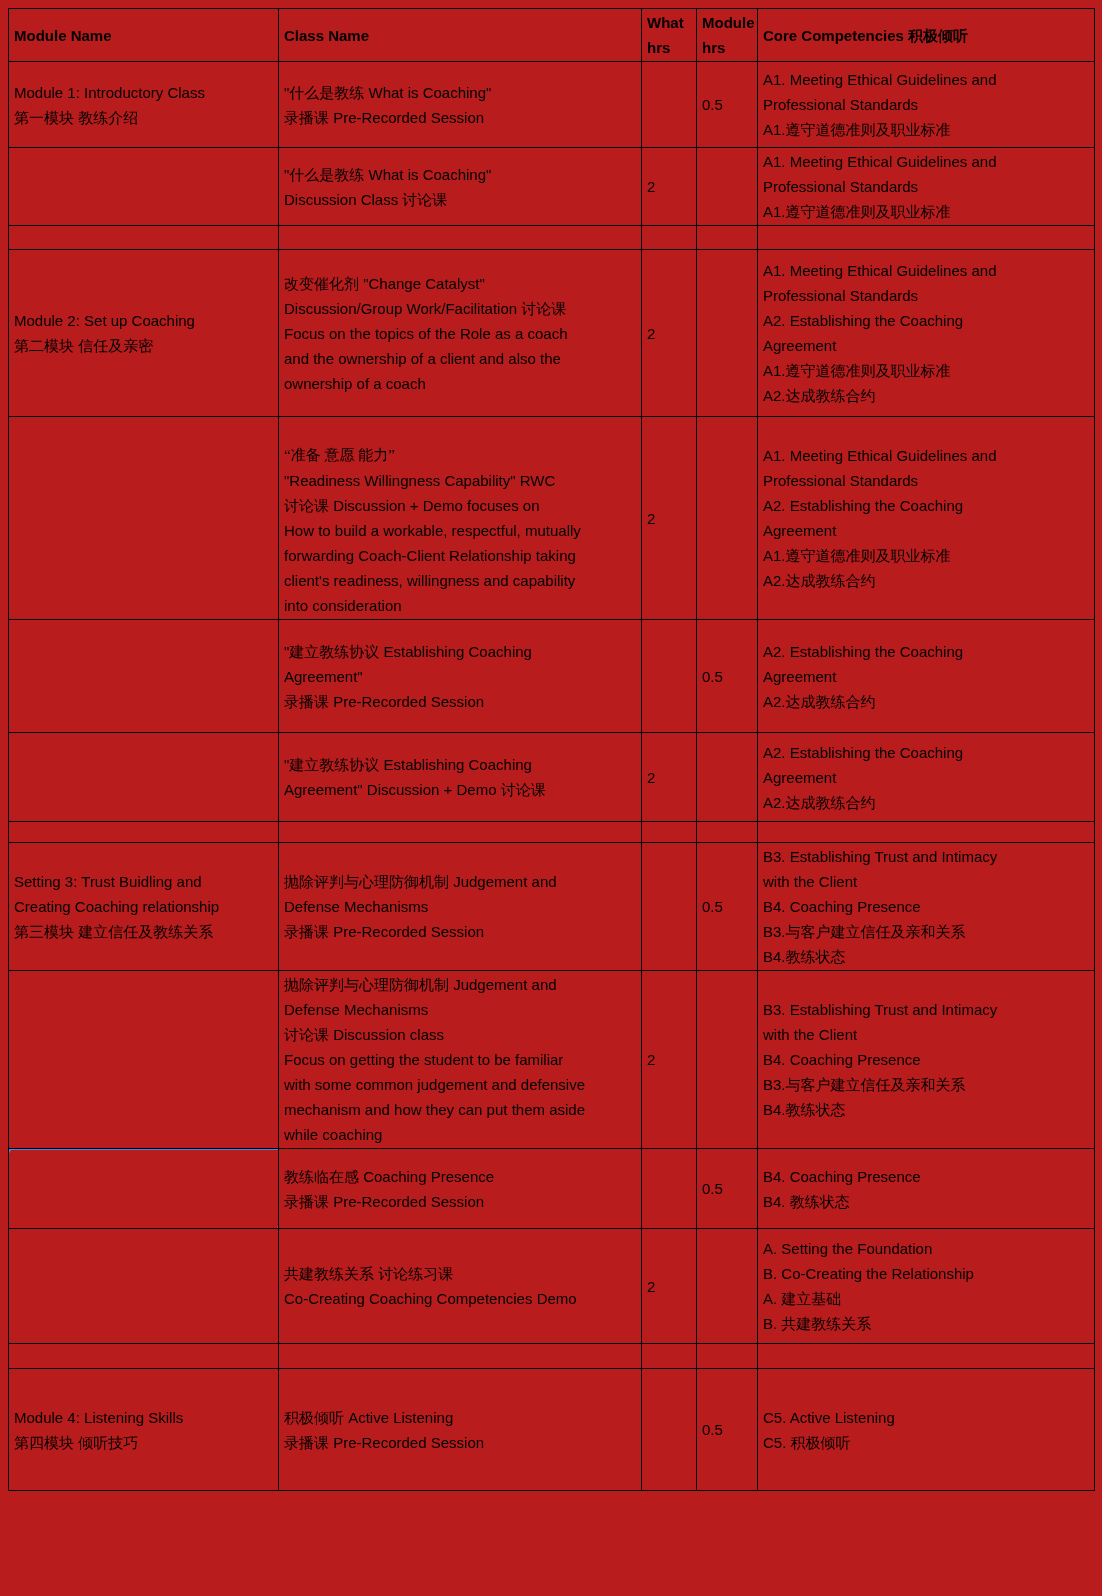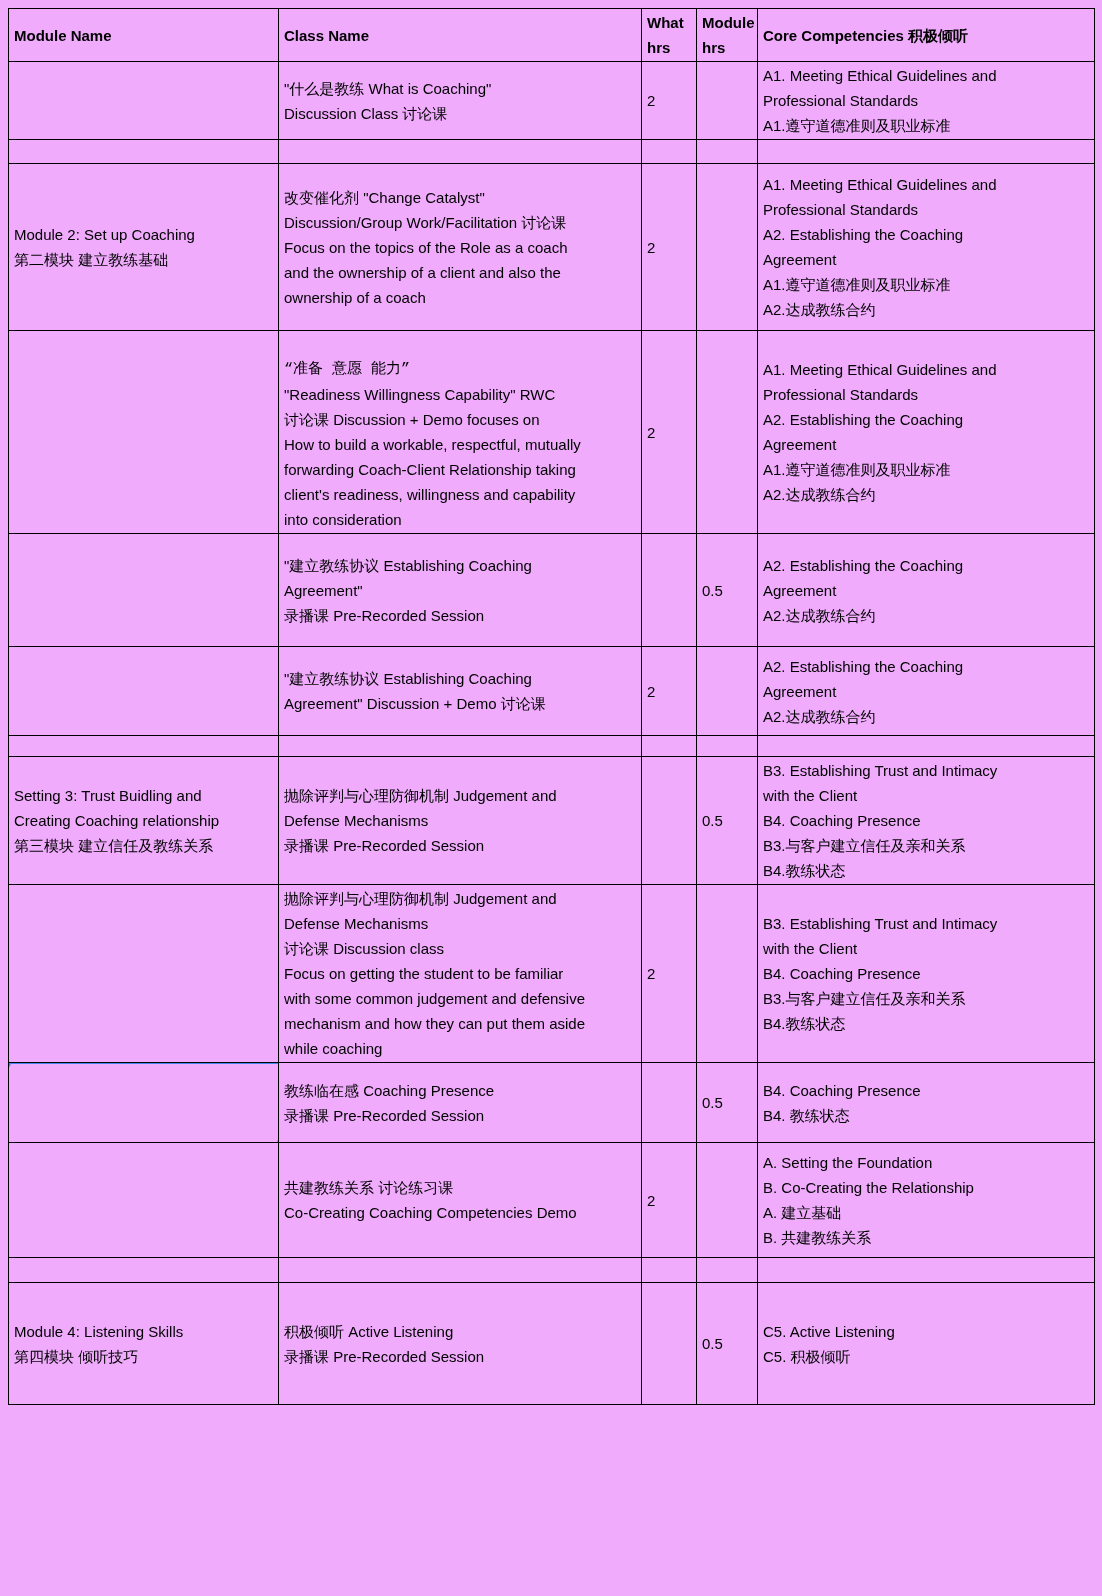--- a/index.html
+++ b/index.html
@@ -1,31 +1,31 @@
 <!DOCTYPE html>
 <html><head>
 <meta charset="utf-8">
 <style>
   html,body{margin:0;padding:0;background:#ffffff;}
-  #screen{position:relative;width:1102px;height:1596px;background:#f0abfc;overflow:hidden;
+  #screen{position:relative;width:1102px;height:1596px;background:#b91c1c;overflow:hidden;
           font-family:"Liberation Sans","DejaVu Sans",sans-serif;color:#000;}
   table.grid{position:absolute;left:8px;top:8px;width:1086px;border-collapse:collapse;table-layout:fixed;}
   table.grid td,table.grid th{border:1px solid #000;padding:1px 5px;vertical-align:middle;
           font-size:15px;line-height:25px;font-weight:normal;text-align:left;
           white-space:pre-line;overflow:hidden;}
   th{font-weight:bold !important;}
   .c-module{width:270px;}
   .c-class{width:363px;}
   .c-sync{width:55px;}
   .c-async{width:61px;}
   .c-comp{width:337px;}
   td.hours{text-align:center;white-space:normal;}
   th.hours{text-align:center;line-height:20px;white-space:pre-line;vertical-align:middle;}
   td.comp{line-height:24px;}
-  .serif-line{font-family:Liberation Mono, monospace;display:block;}
+  .serif-line{font-family:Liberation Serif, serif;display:block;}
   .sel-cell{position:relative;}
   .selection-box{position:absolute;left:-7px;right:-8px;top:-2px;bottom:-3px;
           border:3px solid #4285f4;pointer-events:auto;z-index:5;}
   .sel-handle{position:absolute;width:11px;height:11px;border-radius:50%;
           background:#ffffff;border:2.5px solid #4285f4;box-sizing:content-box;}
   .sel-handle.tl{left:-9px;top:-9px;}
   .sel-handle.br{right:-9px;bottom:-9px;}
 </style>
 </head>
 <body>
@@ -43,20 +43,31 @@
         <tr style="height:47px">
       <th>Module Name</th>
       <th>Class Name</th>
       <th class="hours">What
 hrs</th>
       <th class="hours">Module
 hrs</th>
       <th>Core Competencies 积极倾听</th>
     </tr>
 
+    <tr style="height:86px">
+      <td>Module 1: Introductory Class
+第一模块 教练介绍</td>
+      <td>"什么是教练 What is Coaching"
+录播课 Pre-Recorded Session</td>
+      <td class="hours"></td>
+      <td class="hours">0.5</td>
+      <td class="comp">A1. Meeting Ethical Guidelines and
+Professional Standards
+A1.遵守道德准则及职业标准</td>
+    </tr>
 
     <tr style="height:78px">
       <td></td>
       <td>"什么是教练 What is Coaching"
 Discussion Class 讨论课</td>
       <td class="hours">2</td>
       <td class="hours"></td>
       <td class="comp">A1. Meeting Ethical Guidelines and
 Professional Standards
 A1.遵守道德准则及职业标准</td>
@@ -65,21 +76,21 @@
     <tr style="height:24px">
       <td></td>
       <td></td>
       <td class="hours"></td>
       <td class="hours"></td>
       <td class="comp"></td>
     </tr>
 
     <tr style="height:167px">
       <td>Module 2: Set up Coaching
-第二模块 建立教练基础</td>
+第二模块 信任及亲密</td>
       <td>改变催化剂 "Change Catalyst"
 Discussion/Group Work/Facilitation 讨论课
 Focus on the topics of the Role as a coach
 and the ownership of a client and also the
 ownership of a coach</td>
       <td class="hours">2</td>
       <td class="hours"></td>
       <td class="comp">A1. Meeting Ethical Guidelines and
 Professional Standards
 A2. Establishing the Coaching

